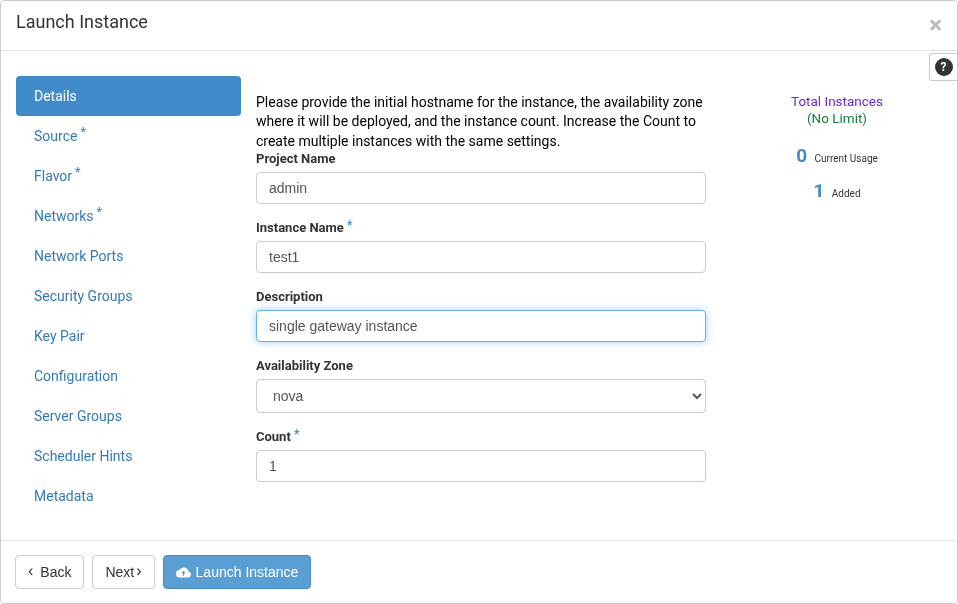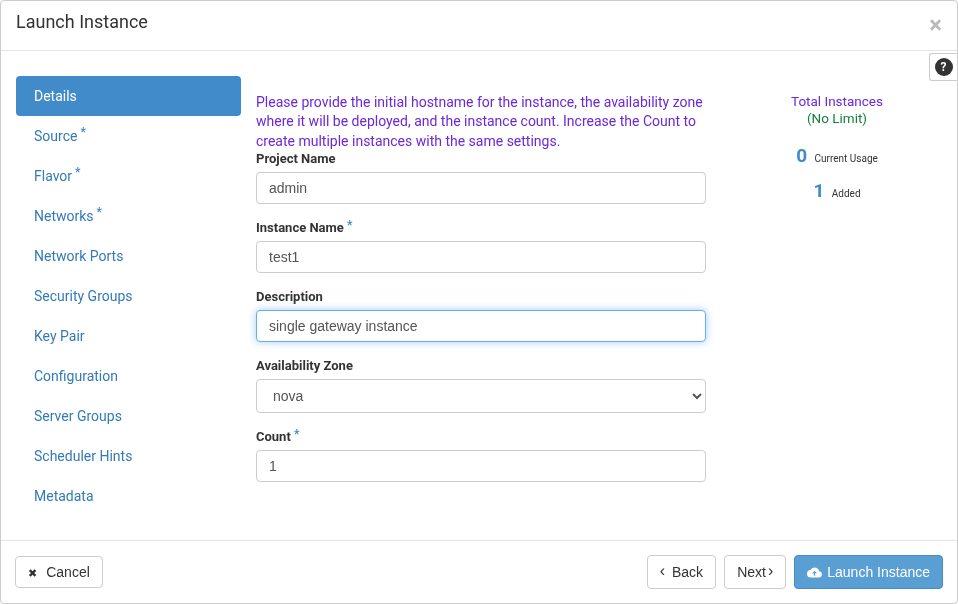--- a/index.html
+++ b/index.html
@@ -70,21 +70,21 @@
   position: relative;
   top: -4px;
   font-size: 12px;
 }
 .main {
   flex: 1;
   padding: 0 15px;
   display: flex;
 }
 .form-area { flex: 1; }
-.intro { color: #6d28d9; margin-bottom: 0; line-height: 1.4; }
+.intro { color: #000000; margin-bottom: 0; line-height: 1.4; }
 .form-group { margin-bottom: 16px; }
 .form-label { font-weight: bold; font-size: 13px; color: #333; display: block; margin-bottom: 6px; }
 .form-label .req { color: #428bca; font-weight: bold; position: relative; top: -3px; font-size: 12px; }
 .form-control {
   width: 450px;
   padding: 7px 12px;
   border: 1px solid #ccc;
   border-radius: 4px;
   font-size: 14px;
   color: #555;
@@ -254,24 +254,20 @@
         </div>
         <div class="stat-row">
           <span class="stat-num">1</span>
           <span class="stat-label">Added</span>
         </div>
       </div>
     </div>
   </div>
 
   <div class="modal-footer">
-    <button class="btn">
-      <span class="x-icon"></span>
-        <span>Cancel</span>
-    </button>
     <div class="footer-right">
       <button class="btn">
         <span class="chev-left"></span>
           <span>Back</span>
       </button>
       <button class="btn">
         <span class="chev-right"><span>Next</span></span>
       </button>
       <button class="btn btn-primary">
         <span class="cloud-icon">

